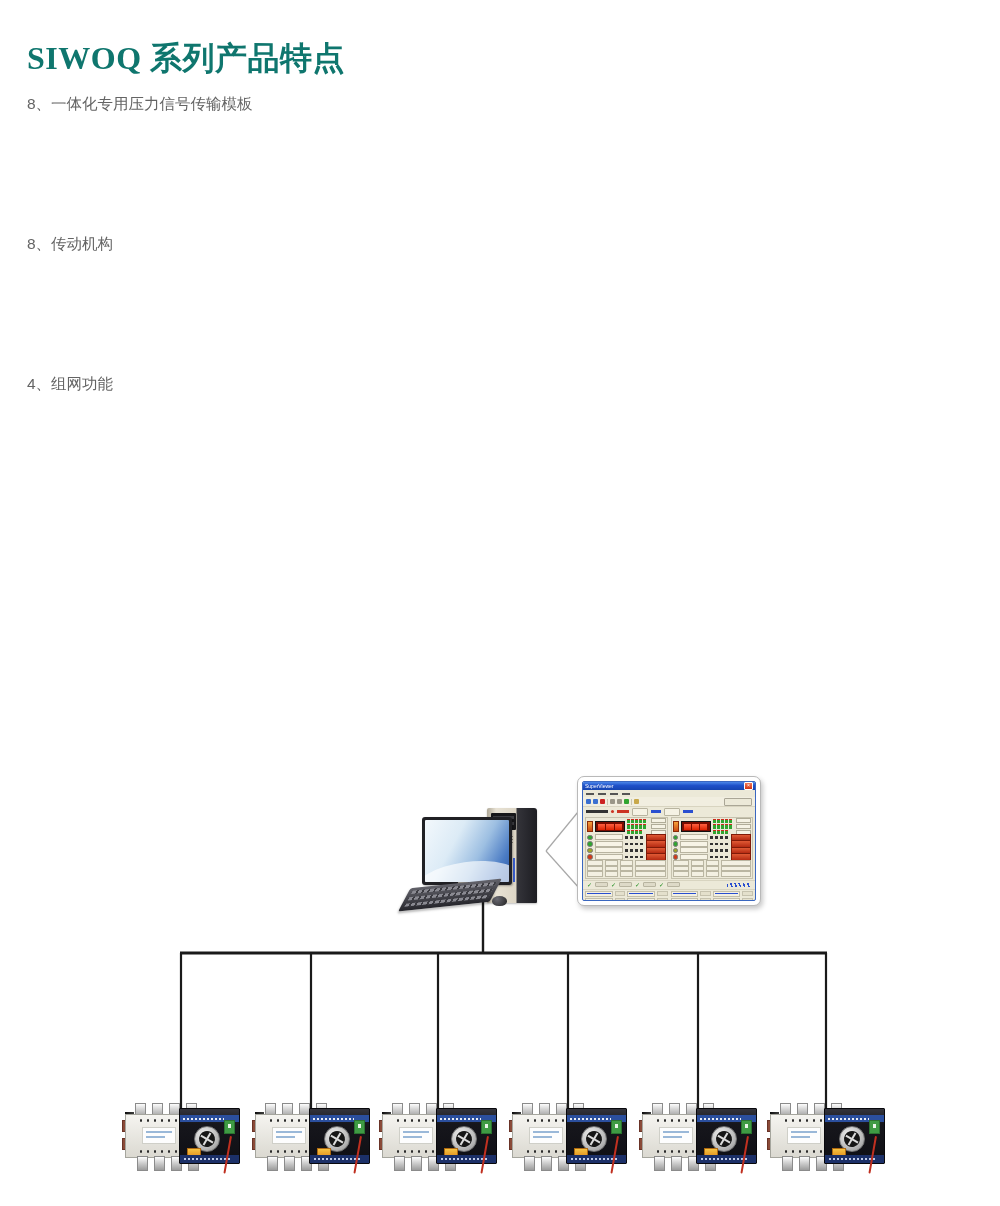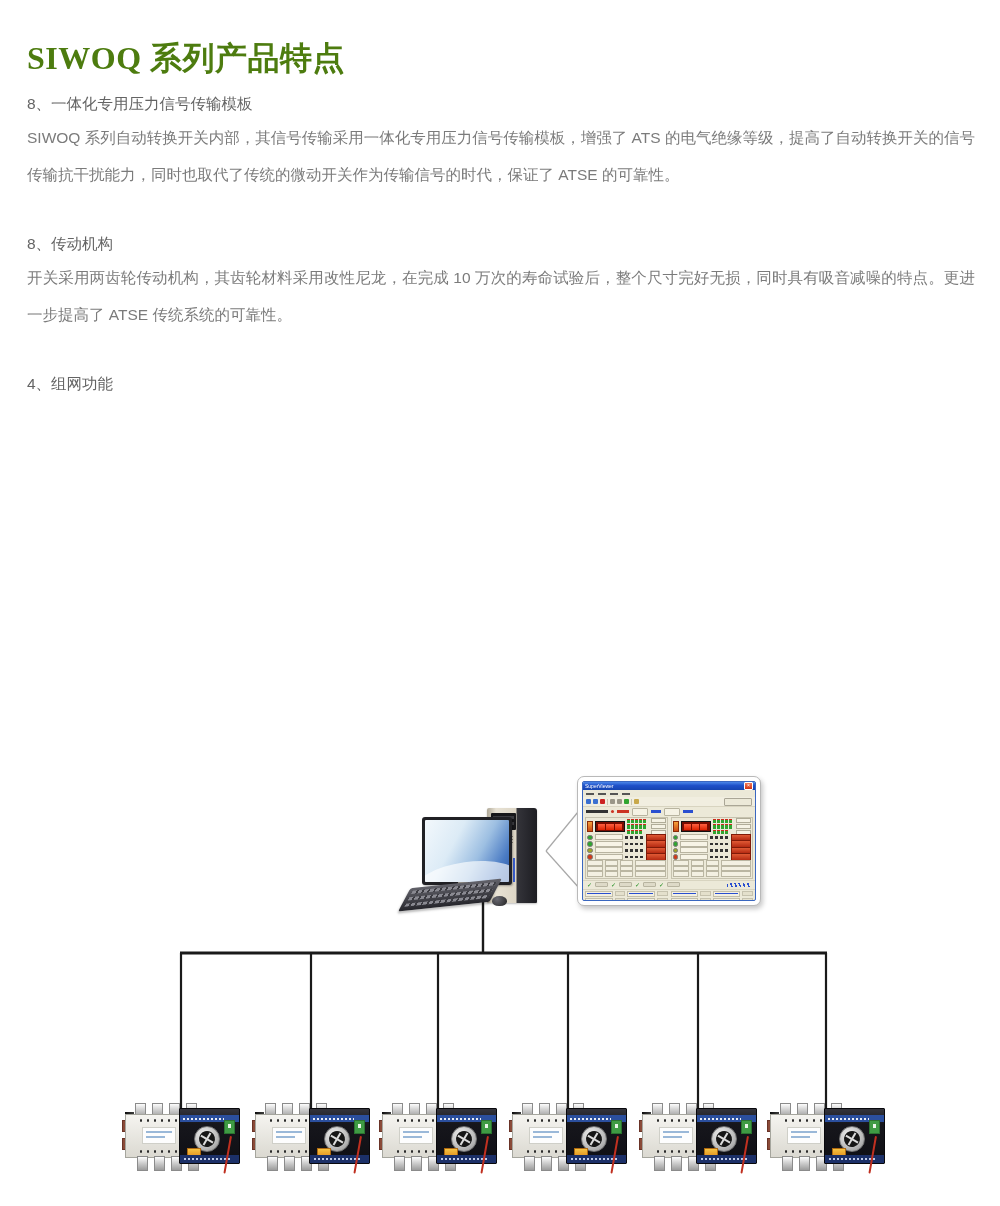--- a/index.html
+++ b/index.html
@@ -1,21 +1,21 @@
 <!DOCTYPE html>
 <html><head>
 <meta charset="utf-8">
 <style>
   html,body{margin:0;padding:0;background:#fff;}
   .page{position:relative;width:1000px;height:1206px;margin:0 auto;background:#fff;
         font-family:"Liberation Sans",sans-serif;overflow:hidden;}
 
   
   .doc-title{position:absolute;left:27px;top:16px;font-family:"Liberation Serif",serif;
-             font-weight:bold;font-size:32px;color:#4d7c0f;letter-spacing:.5px;}
+             font-weight:bold;font-size:32px;color:#0f766e;letter-spacing:.5px;}
   .sec-heading{position:absolute;left:27px;font-size:15.5px;color:#646464;}
   .sec-body{position:absolute;left:27px;width:948px;font-size:15.5px;color:#7b7b7b;
             line-height:37px;text-align:justify;text-justify:inter-ideograph;}
   .h7{top:94px}.p7{top:119px}
   .h8{top:234px}.p8{top:259px}
   .h9{top:374px}.p9{top:399px}
   .diagram-caption{position:absolute;left:0;top:697px;width:100%;text-align:center;
                    font-size:15.5px;color:#5f5f5f;}
 
   
@@ -146,24 +146,22 @@
             transform:rotate(10deg);transform-origin:top center;border-radius:1px;}
 </style>
 </head>
 <body>
 
 <div class="page">
 
   <h1 class="doc-title">SIWOQ 系列产品特点</h1>
 
   <div class="sec-heading h7">8、一体化专用压力信号传输模板</div>
-  <div class="sec-body p7">SIWOQ 系列自动转换开关内部，其信号传输采用一体化专用压力信号传输模板，增强了 ATS 的电气绝缘等级，提高了自动转换开关的信号传输抗干扰能力，同时也取代了传统的微动开关作为传输信号的时代，保证了 ATSE 的可靠性。</div>
 
   <div class="sec-heading h8">8、传动机构</div>
-  <div class="sec-body p8">开关采用两齿轮传动机构，其齿轮材料采用改性尼龙，在完成 10 万次的寿命试验后，整个尺寸完好无损，同时具有吸音减噪的特点。更进一步提高了 ATSE 传统系统的可靠性。</div>
 
   <div class="sec-heading h9">4、组网功能</div>
 
 
   <svg id="net-svg" width="1000" height="1206">
       <line x1="546" y1="851" x2="587" y2="801" stroke="#a8a8a8" stroke-width="1.2"></line>
       <line x1="546" y1="851" x2="588" y2="898" stroke="#a8a8a8" stroke-width="1.2"></line>
       <line x1="483" y1="891" x2="483" y2="954" stroke="#1a1a1a" stroke-width="2.4"></line>
       <line x1="180" y1="953" x2="827" y2="953" stroke="#1a1a1a" stroke-width="3"></line>
       <line x1="181" y1="953" x2="181" y2="1118" stroke="#1a1a1a" stroke-width="2.2"></line>

